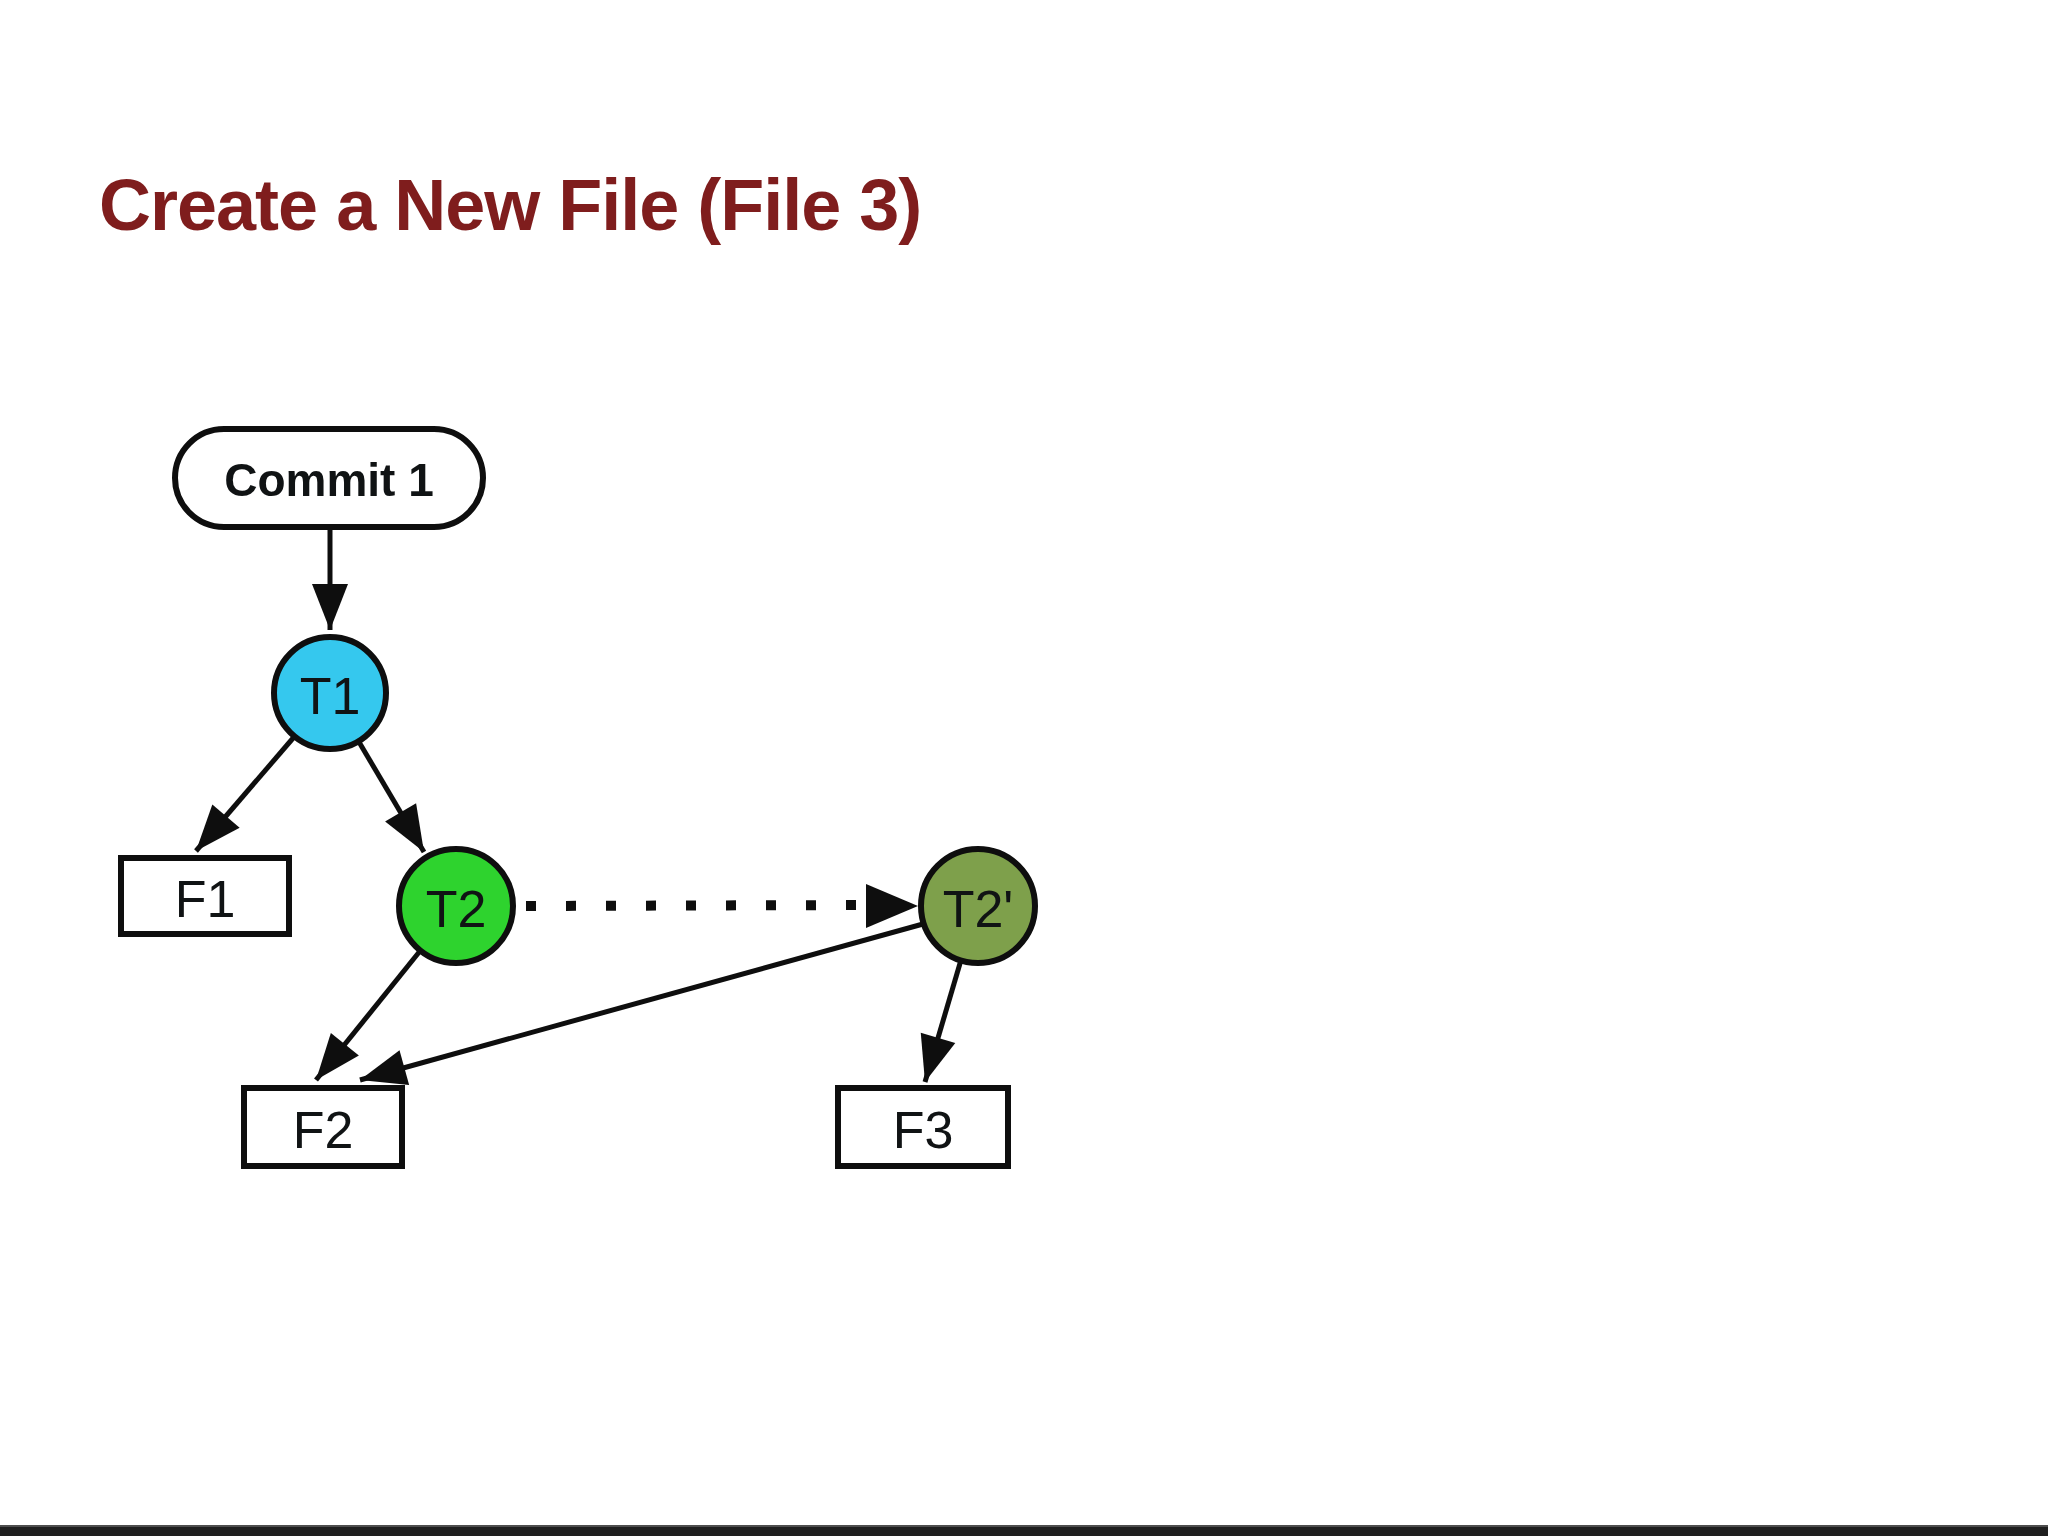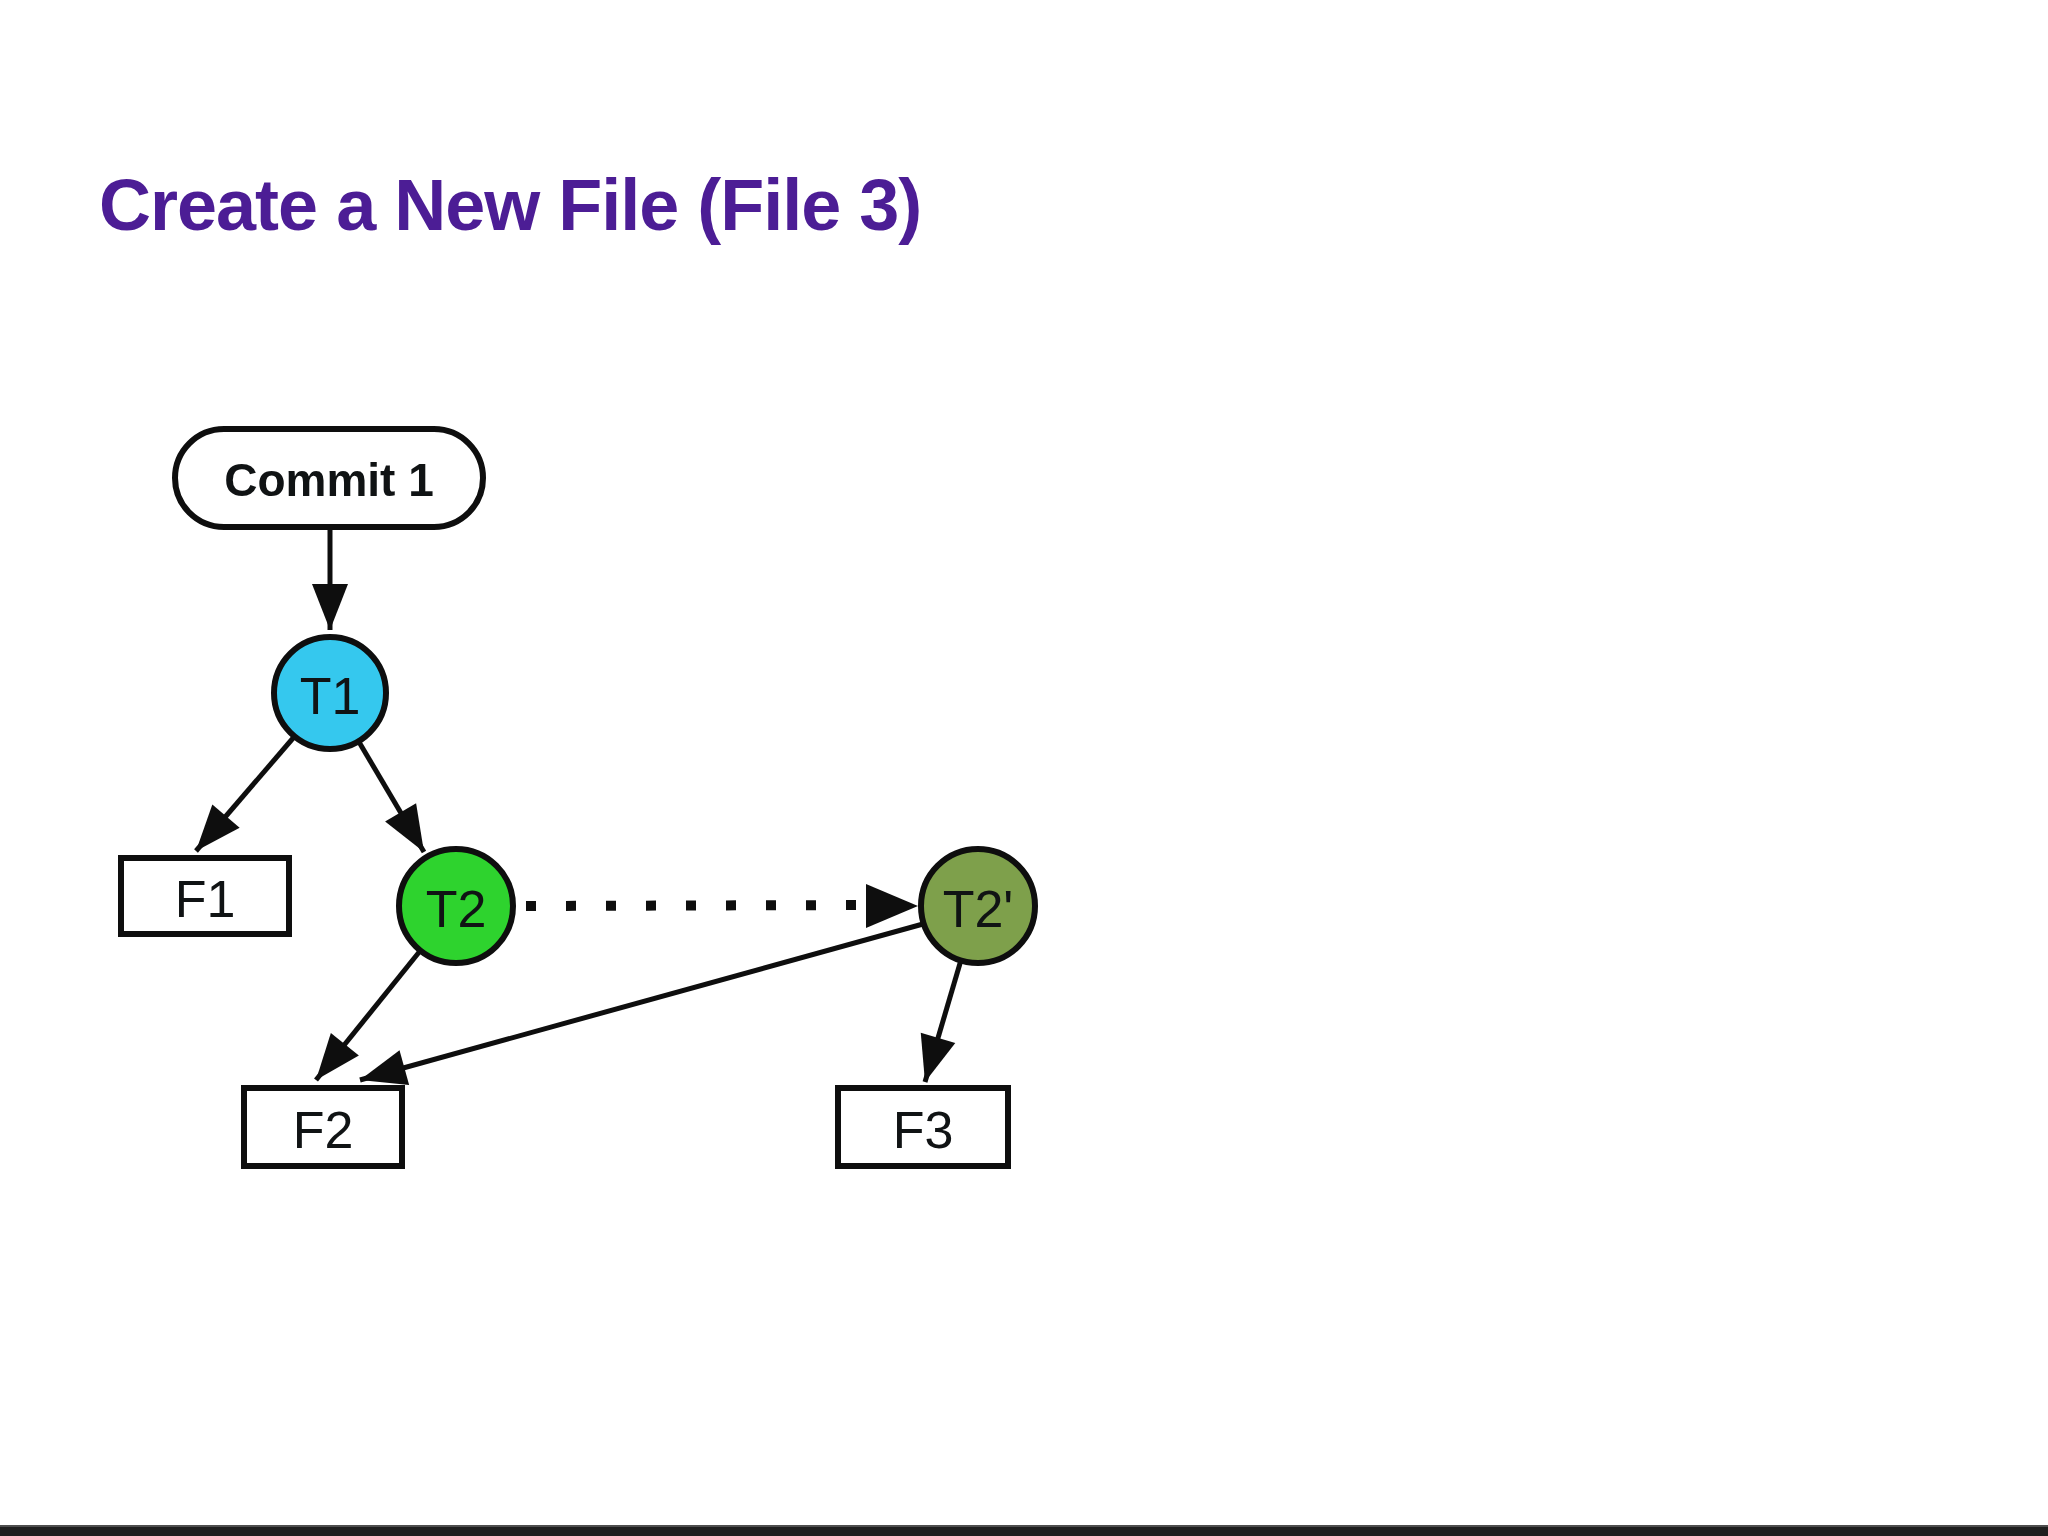--- a/index.html
+++ b/index.html
@@ -19,21 +19,21 @@
     inset: 0;
     background: #ffffff;
   }
   .slide-title {
     position: absolute;
     left: 99px;
     top: 168px;
     font-size: 72px;
     font-weight: 700;
     letter-spacing: -1px;
-    color: #4c1d95;
+    color: #7f1d1d;
     line-height: 1.05;
     white-space: nowrap;
   }
   .diagram-svg {
     position: absolute;
     left: 0;
     top: 0;
     width: 2048px;
     height: 1536px;
   }

